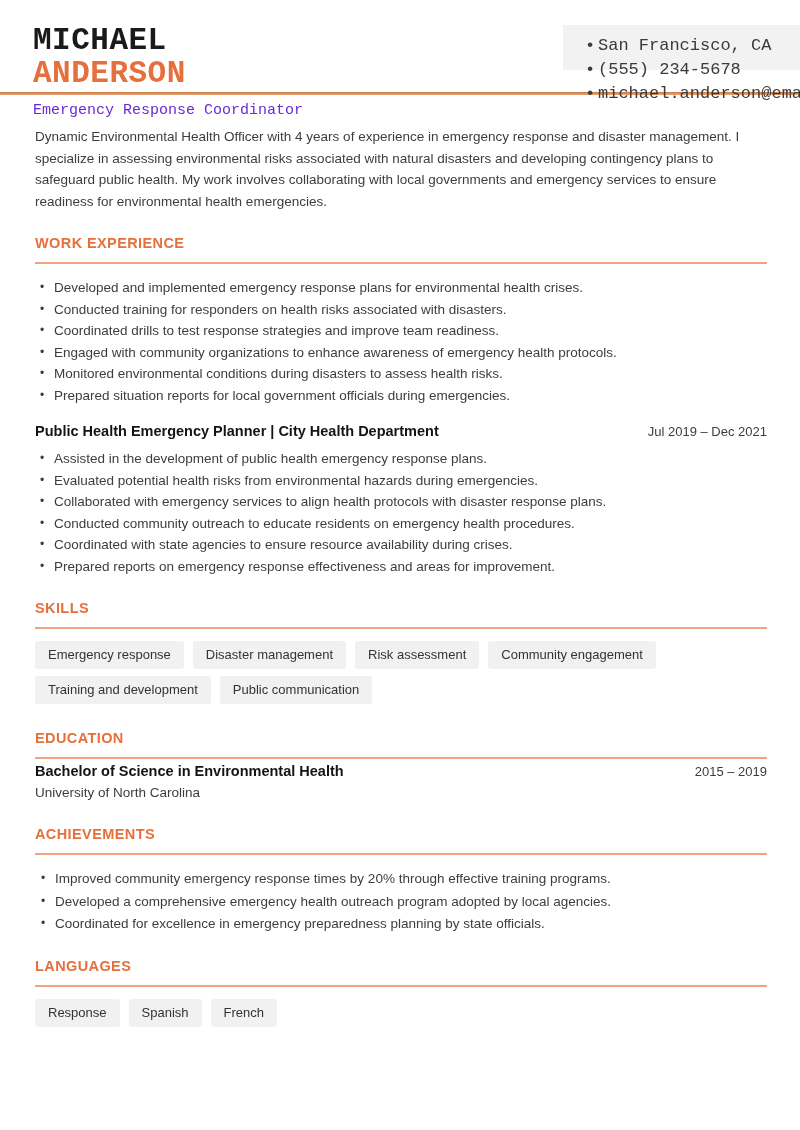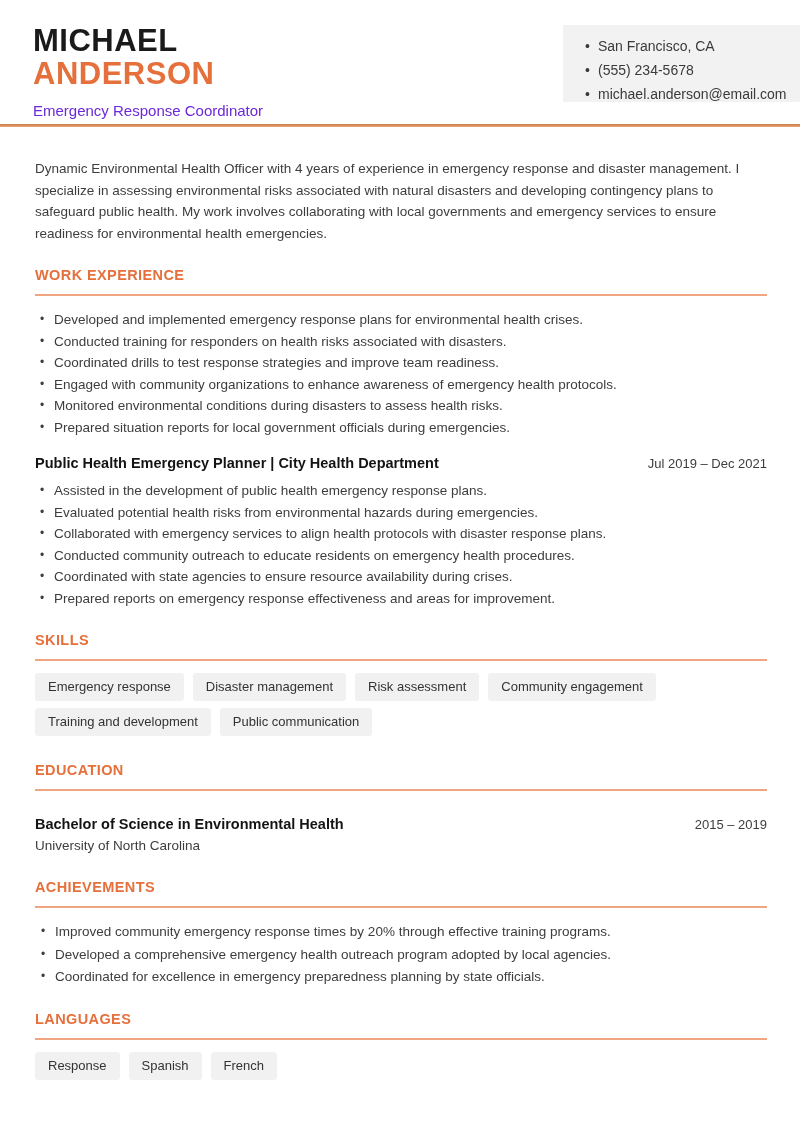--- a/index.html
+++ b/index.html
@@ -8,38 +8,38 @@
     width: 800px;
     height: 1130px;
     background: #ffffff;
     font-family: "Liberation Sans", sans-serif;
     color: #3e3e3e;
     position: relative;
     overflow: hidden;
   }
 
   
-  .header { position: relative; height: 124px; }
+  .header { position: relative; height: 92px; font-family: Liberation Mono, monospace; }
   .name-block { padding: 24px 0 0 33px; }
   .name-first {
     font-size: 31px; font-weight: 800; letter-spacing: 0.5px;
     color: #1a1a1a; line-height: 33px;
   }
   .name-last {
     font-size: 31px; font-weight: 800; letter-spacing: 0.5px;
     color: #e5703c; line-height: 33px;
   }
   .job-title { margin-top: 12px; font-size: 15px; color: #6d28d9; }
 
   .contact-box {
     position: absolute; top: 25px; left: 563px; right: 0; bottom: 22px;
     background: #f2f2f2; padding: 13px 16px 10px 22px;
   }
   .contact-item {
-    list-style: none; font-size: 14px; color: #3a3a3a;
+    list-style: none; font-size: 17px; color: #3a3a3a;
     line-height: 16px; margin-bottom: 8px; position: relative; padding-left: 13px;
   }
   .contact-item::before {
     content: "•"; position: absolute; left: 0; top: 0; color: #3a3a3a;
   }
 
   .top-divider {
     height: 3px; width: 100%;
     background: linear-gradient(#c67b46, #eba678);
   }
@@ -71,21 +71,21 @@
   ul.bullets li::before {
     content: "•"; position: absolute; left: 0; top: 0; color: #3d3d3d; font-size: 12px;
   }
 
   .tags { display: flex; flex-wrap: wrap; gap: 7px 9px; margin-top: 12px; }
   .tag {
     background: #f1f1f1; color: #333333; font-size: 13px;
     padding: 7px 13px; border-radius: 3px; line-height: 14px;
   }
 
-  .edu-entry { margin-top: 25px; }
+  .edu-entry { margin-top: 4px; }
   .edu-row { display: flex; justify-content: space-between; align-items: baseline; }
   .edu-degree { font-size: 14.5px; font-weight: 700; color: #141414; }
   .edu-dates { font-size: 13px; color: #3d3d3d; white-space: nowrap; }
   .edu-school { margin-top: 6px; font-size: 13.5px; color: #3d3d3d; }
 
   .section-gap-lg { margin-top: 26px; }
 </style>
 </head>
 <body>
 

